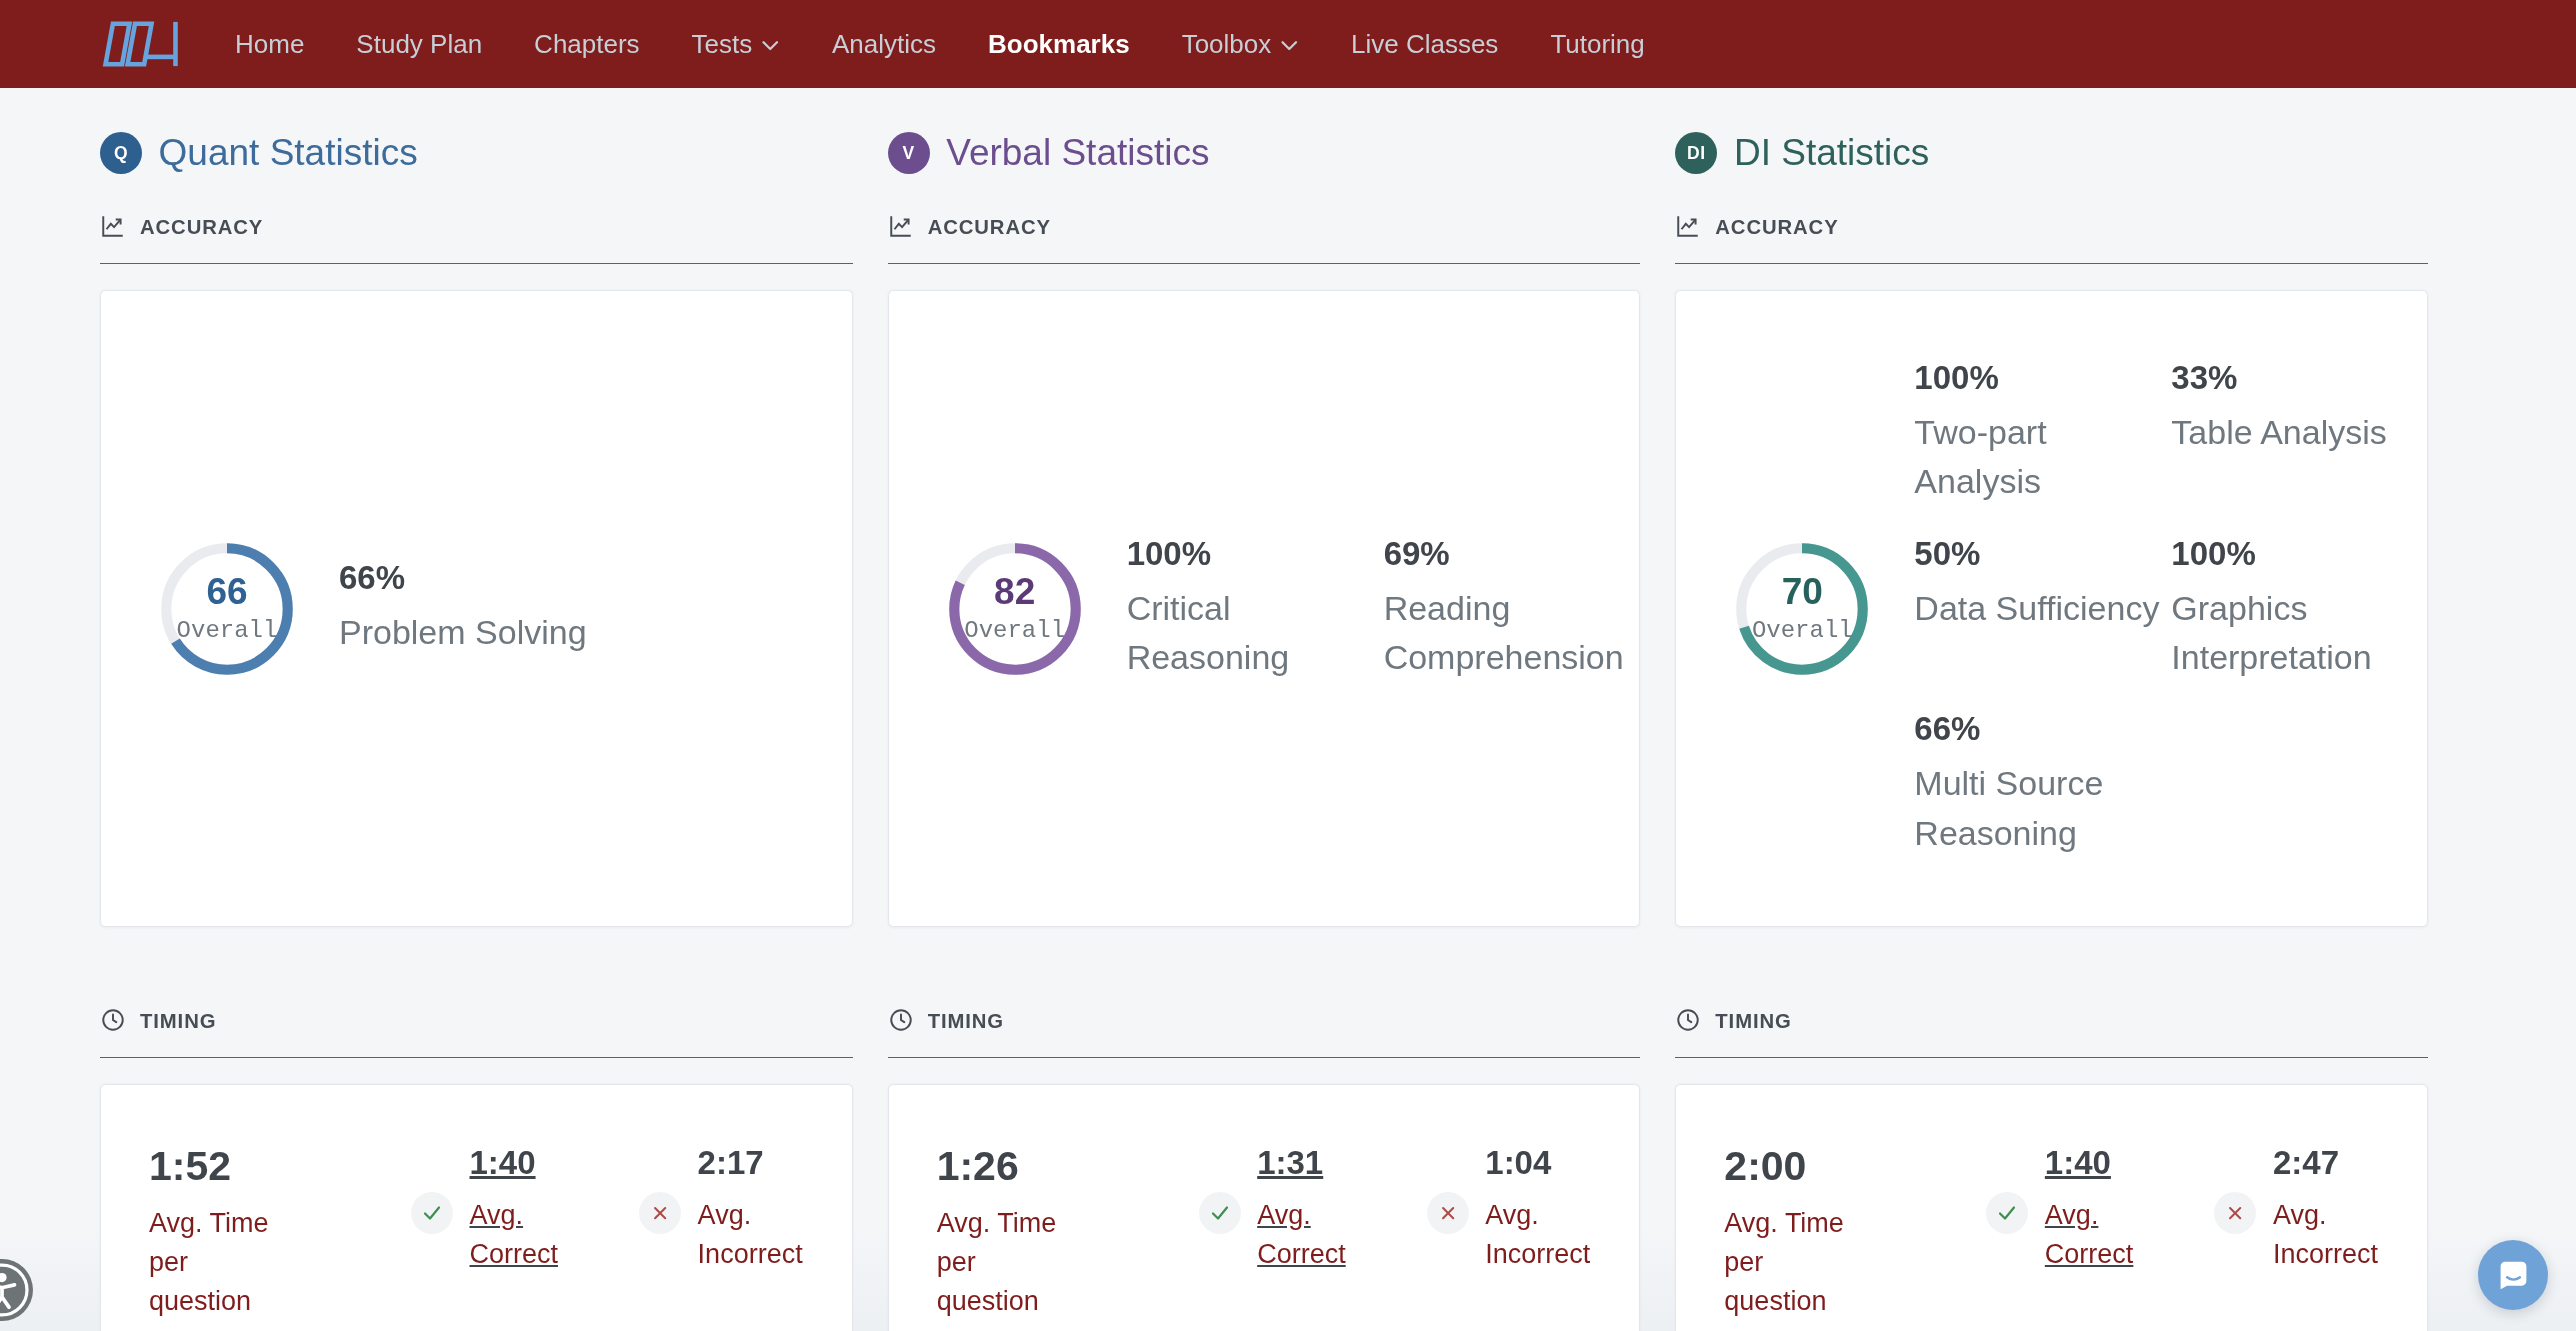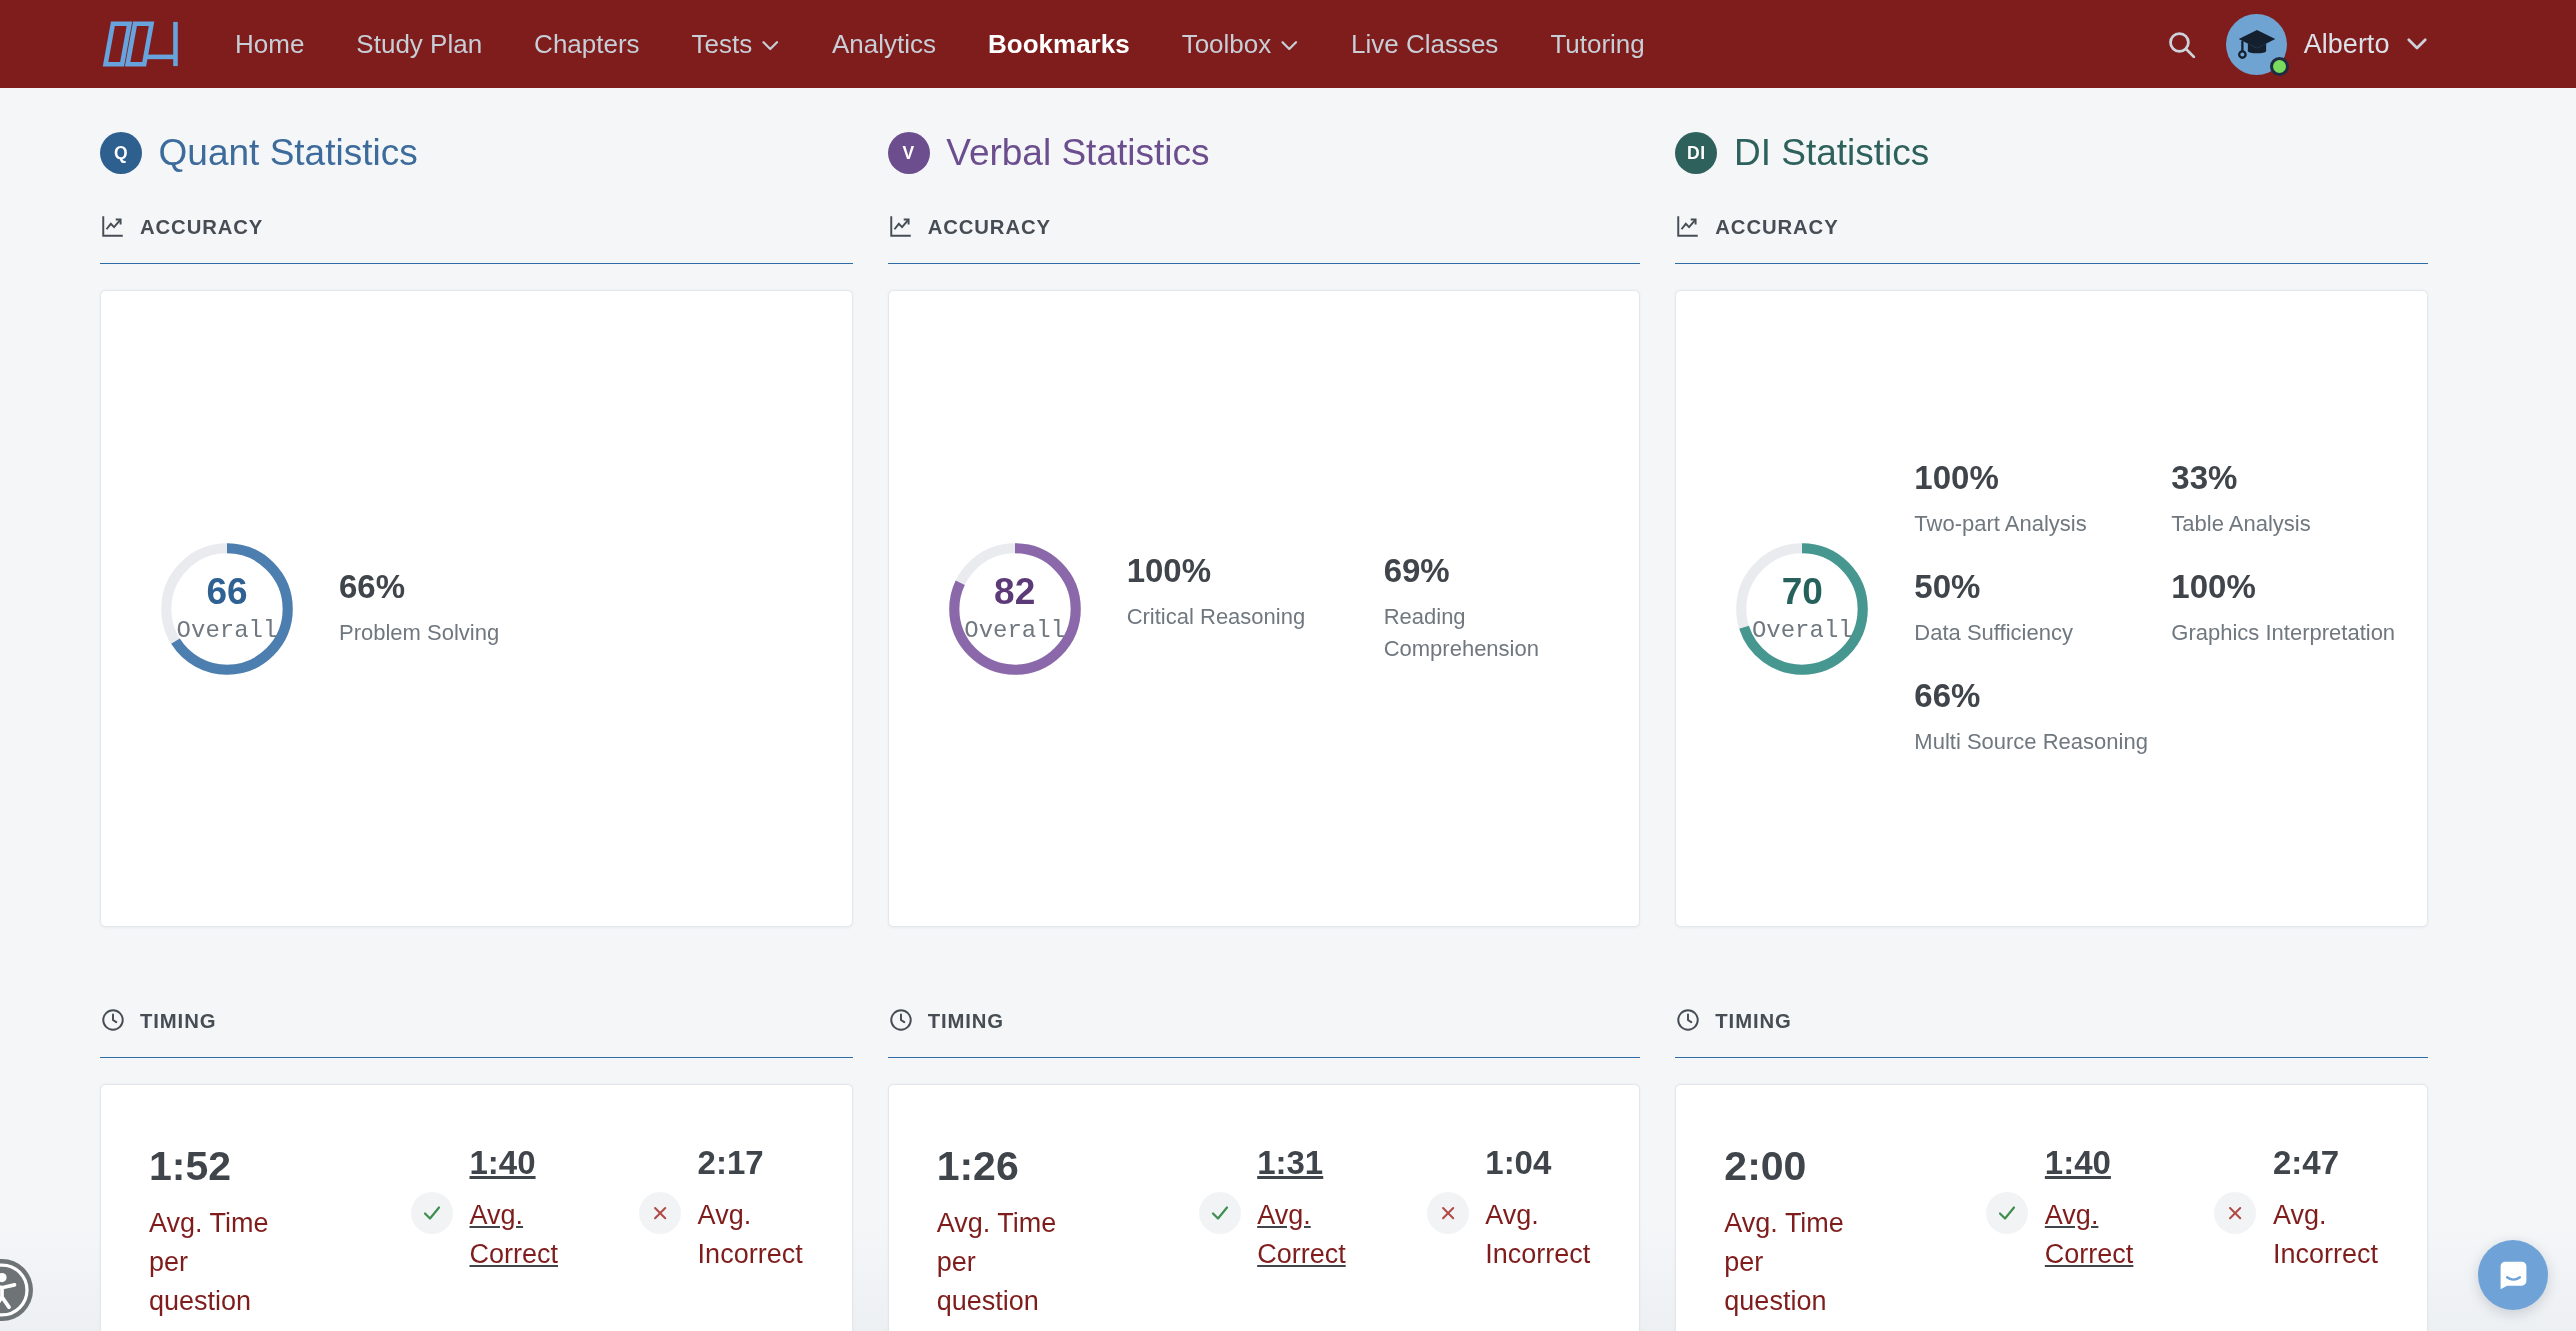--- a/index.html
+++ b/index.html
@@ -115,21 +115,21 @@
 
   
   .stats {
     display: grid;
     grid-template-columns: 257px minmax(0, auto);
     row-gap: 28px;
     align-items: start;
   }
   .stat-value { font-size: 33px; font-weight: 700; color: #3f454b; }
   .stat-label {
-    font-size: 22px; color: #6f777f; margin-top: 11px;
+    font-size: 34px; color: #6f777f; margin-top: 11px;
     line-height: 1.45; white-space: pre-line;
   }
 
   
   .timing-card {
     height: 258px;
     display: flex;
     align-items: flex-start;
     padding: 61px 49px 0 48px;
   }
@@ -224,43 +224,20 @@
   <a class="nav-item __root">
     <span class="nav-label __label">Live Classes</span>
 
   </a>
 
   <a class="nav-item __root">
     <span class="nav-label __label">Tutoring</span>
 
   </a>
 </nav>
-    <div class="nav-right">
-      <div class="search-btn">
-        <svg width="33" height="33" viewBox="0 0 24 24" fill="none">
-          <circle cx="10.5" cy="10.5" r="6.5" stroke="#ccd3da" stroke-width="2"></circle>
-          <path d="M15.5 15.5 L21 21" stroke="#ccd3da" stroke-width="2" stroke-linecap="round"></path>
-        </svg>
-      </div>
-      <div class="user-menu">
-        <div class="avatar">
-          <svg width="42" height="37" viewBox="0 0 46 40" fill="none">
-            <polygon points="23,4 43,14 23,24 3,14" fill="#15202e"></polygon>
-            <path d="M13 19 v8 c0 3.5 20 3.5 20 0 v-8 l-10 5 z" fill="#15202e"></path>
-            <path d="M7 16 v12" stroke="#15202e" stroke-width="2.5"></path>
-            <circle cx="7" cy="31" r="3.5" stroke="#15202e" stroke-width="2.5" fill="none"></circle>
-          </svg>
-          <span class="status-dot"></span>
-        </div>
-        <span class="user-name">Alberto</span>
-        <svg class="dd" width="22" height="14.8" viewBox="0 0 24 16" fill="none">
-          <path d="M3 3 L12 12 L21 3" stroke="#ccd3da" stroke-width="3" stroke-linecap="round" stroke-linejoin="round"></path>
-        </svg>
-      </div>
-    </div>
   </div>
 </header>
 
 <main>
 
   <section class="col" style="--accent: #2d5f8f; --title: #3d6b9b; --ring: #4c7eaf; --num: #2f6292;">
     <div class="col-title">
       <span class="badge">Q</span>
       <h2>Quant Statistics</h2>
     </div>

